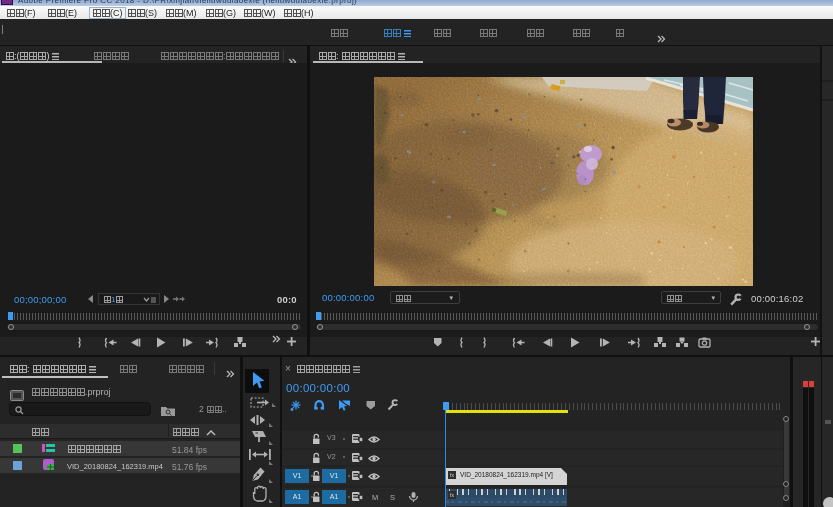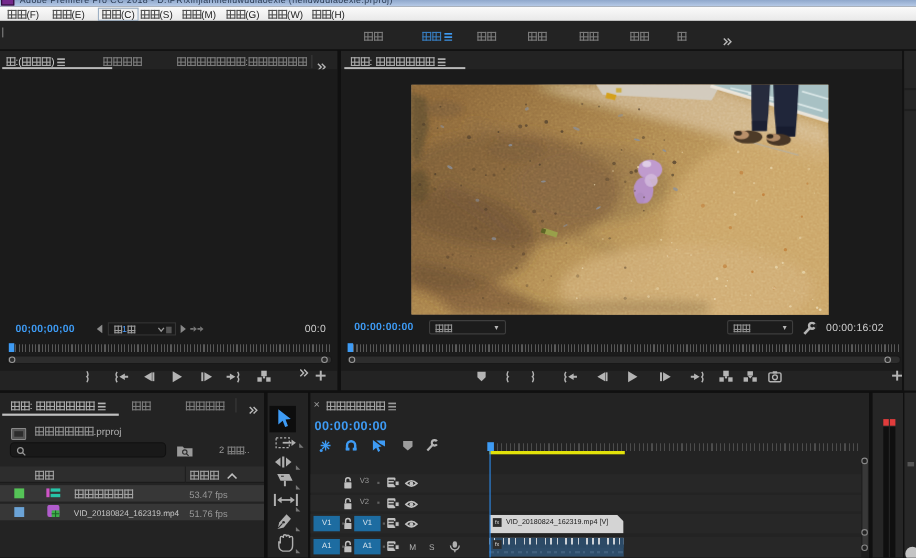--- a/index.html
+++ b/index.html
@@ -12,21 +12,21 @@
 linear-gradient(currentColor,currentColor) 0 50%/1px 100% no-repeat,
 linear-gradient(currentColor,currentColor) 100% 50%/1px 100% no-repeat;
 opacity:.75}
 b.s{width:7px;height:7px}
 .mi{color:#1c1c1c;font-size:9px}
 .tab{font-size:9px;color:#989898;white-space:nowrap}
 .menu3{display:inline-block;width:9px;height:7px;vertical-align:-1px;
 background:linear-gradient(currentColor,currentColor) 0 0/100% 1.5px no-repeat,
 linear-gradient(currentColor,currentColor) 0 50%/100% 1.5px no-repeat,
 linear-gradient(currentColor,currentColor) 0 100%/100% 1.5px no-repeat}
-.tc{color:#3e9bf4;font-weight:bold;font-size:9.5px;letter-spacing:.2px;white-space:nowrap}
+.tc{color:#3e9bf4;font-weight:normal;font-size:9.5px;letter-spacing:.2px;white-space:nowrap}
 </style></head>
 <body>
 
 <div class="a" style="left:0;top:0;width:833px;height:6px;background:linear-gradient(180deg,#8fa8cc,#b9cce8);overflow:hidden">
   <div class="a" style="left:1px;top:-7px;width:12px;height:12px;background:#73298c;border:1px solid #2a0f38"></div>
   <div class="a" style="left:18px;top:-4px;font-size:8px;color:#2a3a52;letter-spacing:.4px">Adobe Premiere Pro CC 2018 - D:\PR\xinjian\heliuwudiaoexie (heliuwudiaoexie.prproj)</div>
 </div>
 
 <div class="a" style="left:0;top:6px;width:833px;height:13px;background:linear-gradient(180deg,#fbfbfb,#e8e8e8)">
   <span class="a mi" style="left:6px;top:2px"><b class="g"></b><b class="g"></b>(F)</span>
@@ -81,21 +81,21 @@
     <svg class="a" style="left:76px;top:2px" width="22" height="8" viewBox="0 0 22 8">
         <polygon points="0,0 5,4 0,8" fill="#888"></polygon>
         <g fill="#777">
           <rect x="9" y="3.2" width="3" height="1.6"></rect>
           <polygon points="12,1.5 15,4 12,6.5"></polygon>
           <rect x="15.5" y="3.2" width="2.5" height="1.6"></rect>
           <polygon points="18,1.5 21,4 18,6.5"></polygon>
         </g>
       </svg>
   </div>
-  <div class="a tc" style="left:277px;top:248px;color:#cfcfcf;font-weight:normal">00:0</div>
+  <div class="a tc" style="left:277px;top:248px;color:#cfcfcf;font-weight:bold">00:0</div>
 
   <div class="a" style="left:8px;top:267px;width:292px;height:7px;background:repeating-linear-gradient(90deg,#585858 0 1px,transparent 1px 3px)"></div>
   <div class="a" style="left:8px;top:266px;width:5px;height:8px;background:#3e9bf4"></div>
   <div class="a" style="left:6px;top:277px;width:296px;height:8px;background:#2d2d2d;border:1px solid #181818;border-radius:4px"></div>
   <div class="a" style="left:8px;top:278px;width:6px;height:6px;border:1.5px solid #999;border-radius:50%"></div>
   <div class="a" style="left:292px;top:278px;width:6px;height:6px;border:1.5px solid #999;border-radius:50%"></div>
   <div class="a" id="srcbtns" style="left:0;top:289px;width:307px;height:16px">
     <svg width="307" height="16" viewBox="0 0 307 16" fill="#b4b4b4">
       <path d="M79,2.5 q2,3.5 0,5 q2,1.5 0,5" stroke="#b4b4b4" stroke-width="1.3" fill="none"></path>
       <g transform="translate(104,2.5)">
@@ -468,21 +468,21 @@
   <div class="a" style="left:168px;top:67px;width:1px;height:15px;background:#1f1f1f"></div>
 
   <div class="a" style="left:0;top:84px;width:240px;height:15px;background:#373737"></div>
   <div class="a" style="left:13px;top:87px;width:9px;height:9px;background:#55c457"></div>
   <svg class="a" style="left:42px;top:85px" width="13" height="12" viewBox="0 0 13 12">
       <rect x="0" y="2" width="3" height="8" fill="#cf54c7"></rect>
       <rect x="4" y="2" width="9" height="3" fill="#27c5a8"></rect>
       <rect x="4" y="7" width="9" height="3" fill="#27c5a8"></rect>
     </svg>
   <div class="a tab" style="left:67px;top:87px;color:#c8c8c8"><b class="g"></b><b class="g"></b><b class="g"></b><b class="g"></b><b class="g"></b><b class="g"></b></div>
-  <div class="a tab" style="left:172px;top:88px;font-size:8.5px">53.47 fps</div>
+  <div class="a tab" style="left:172px;top:88px;font-size:8.5px">51.84 fps</div>
 
   <div class="a" style="left:0;top:101px;width:240px;height:15px;background:#373737"></div>
   <div class="a" style="left:13px;top:104px;width:9px;height:9px;background:#6ba3d6"></div>
   <svg class="a" style="left:42px;top:102px" width="13" height="12" viewBox="0 0 13 12">
       <rect x="1" y="0" width="11" height="11" rx="2" fill="#b05ccc"></rect>
       <rect x="5" y="5" width="7" height="6" fill="#3fae4a"></rect>
       <line x1="5" y1="8" x2="12" y2="8" stroke="#1c6428" stroke-width="1"></line>
       <line x1="8.5" y1="5" x2="8.5" y2="11" stroke="#1c6428" stroke-width="1"></line>
     </svg>
   <div class="a tab" style="left:67px;top:105px;font-size:7.5px;color:#c8c8c8">VID_20180824_162319.mp4</div>

